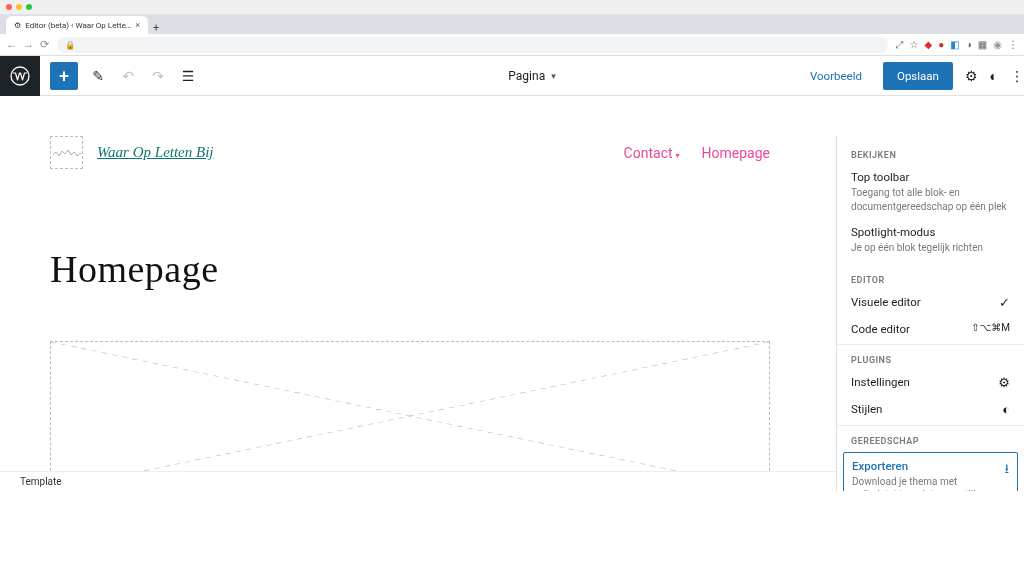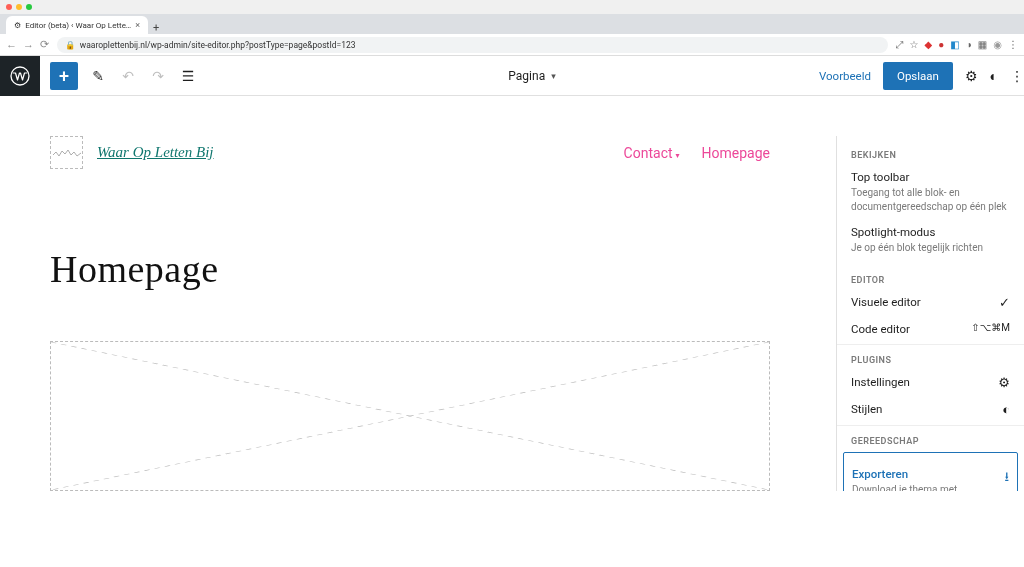--- a/index.html
+++ b/index.html
@@ -26,21 +26,21 @@
   .wp-badge svg{width:20px;height:20px;fill:#fff;}
   .toolbar{height:40px;border-bottom:1px solid #e0e0e0;display:flex;align-items:center;flex:1;position:relative;}
   .toolbar-left{display:flex;align-items:center;gap:10px;padding-left:10px;}
   .btn-add{width:28px;height:28px;background:#1e72b6;color:#fff;border-radius:2px;display:flex;align-items:center;justify-content:center;font-size:18px;font-weight:500;}
   .tb-ico{color:#1e1e1e;font-size:14px;width:20px;text-align:center;}
   .tb-ico.muted{color:#c0c0c0;}
   .toolbar-center{position:absolute;left:50%;transform:translateX(-50%);display:flex;align-items:center;gap:6px;font-size:12px;color:#1e1e1e;}
   .chev{font-size:9px;color:#555;}
   .toolbar-right{margin-left:auto;display:flex;align-items:center;gap:12px;padding-right:0;}
   .link-preview{color:#1e72b6;font-size:11.5px;}
-  .btn-save{background:#1e72b6;color:#fff;font-size:11.5px;padding:7px 14px;border-radius:2px;}
+  .btn-save{background:#1e72b6;color:#fff;font-size:11.5px;padding:7px 14px;border-radius:2px;margin-left:9px;}
   .tb-ico-r{color:#1e1e1e;font-size:14px;}
 
   
   .canvas-area{position:relative;flex:1;overflow:hidden;}
   .canvas-inner{padding:0 50px;}
   .site-header{display:flex;align-items:center;padding:40px 0 20px;}
   .logo-box{width:33px;height:33px;border:1px dashed #bbb;display:flex;align-items:center;justify-content:center;margin-right:14px;position:relative;}
   .logo-box svg{width:28px;height:14px;}
   .site-title{font-family: Georgia, 'Times New Roman', serif;font-size:15px;color:#0f766e;text-decoration:underline;font-style:italic;font-weight:400;}
   .nav-links{margin-left:auto;display:flex;gap:22px;font-size:14px;color:#ec4899;}
@@ -52,21 +52,21 @@
   .status-bar{position:absolute;bottom:0;left:0;right:0;height:20px;border-top:1px solid #eee;font-size:10px;color:#333;display:flex;align-items:center;padding-left:20px;background:#fff;}
 
   
   .options-panel{position:absolute;top:40px;right:0;width:188px;background:#fff;border-left:1px solid #e0e0e0;height:calc(100% - 0px);font-size:11px;color:#1e1e1e;overflow-y:auto;}
   .op-section{padding:6px 0;}
   .op-head{font-size:9px;letter-spacing:.5px;color:#7a7a7a;text-transform:uppercase;font-weight:600;padding:8px 14px 4px;}
   .op-item{padding:6px 14px;display:flex;align-items:flex-start;justify-content:space-between;gap:8px;}
   .op-item .lbl{font-size:11.5px;color:#1e1e1e;}
   .op-item .sub{font-size:10px;color:#7a7a7a;line-height:1.35;margin-top:2px;}
   .op-item .meta{font-size:10px;color:#1e1e1e;white-space:nowrap;}
-  .op-item.highlight{border:1px solid #1e72b6;border-radius:2px;margin:2px 6px;padding:14px 8px;}
+  .op-item.highlight{border:1px solid #1e72b6;border-radius:2px;margin:2px 6px;padding:6px 8px;}
   .op-item.highlight .lbl{color:#1e72b6;font-weight:500;}
   .op-ico{font-size:13px;color:#1e1e1e;}
   .op-divider{height:1px;background:#eee;margin:2px 0;}
   .check::before{content:"✓";}
 
   .row{display:flex;}
   .rowcol{flex:1;}
 </style>
 </head>
 <body>
@@ -87,21 +87,20 @@
 </div>
 
 <div class="url-bar">
   <div class="url-nav">
     <span>←</span>
     <span>→</span>
     <span>⟳</span>
   </div>
   <div class="url-field">
     <span style="margin-right:4px;">🔒</span>
-    <span>waaroplettenbij.nl/wp-admin/site-editor.php?postType=page&amp;postId=123</span>
   </div>
   <div class="url-icons">
     <span>⤢</span>
     <span>☆</span>
     <span style="color:#d33;">◆</span>
     <span style="color:#c33;">●</span>
     <span style="color:#28c;">◧</span>
     <span>◑</span>
     <span>▦</span>
     <span style="color:#999;">◉</span>
@@ -155,20 +154,23 @@
     </div>
     <h1 class="page-title">Homepage</h1>
     <div class="placeholder-block">
       <svg viewBox="0 0 100 100" preserveAspectRatio="none">
           <line x1="0" y1="0" x2="100" y2="100" stroke="#bbb" stroke-width="0.3" stroke-dasharray="1 1"></line>
           <line x1="100" y1="0" x2="0" y2="100" stroke="#bbb" stroke-width="0.3" stroke-dasharray="1 1"></line>
         </svg>
     </div>
   </div>
 
+  <div class="status-bar">
+    <span>Template</span>
+  </div>
 
   <div class="options-panel">
     <div class="op-section">
       <div class="op-head">BEKIJKEN</div>
       <div class="op-item">
         <div class="rowcol">
           <div class="lbl">Top toolbar</div>
           <div class="sub">Toegang tot alle blok- en documentgereedschap op één plek</div>
         </div>
       </div>

